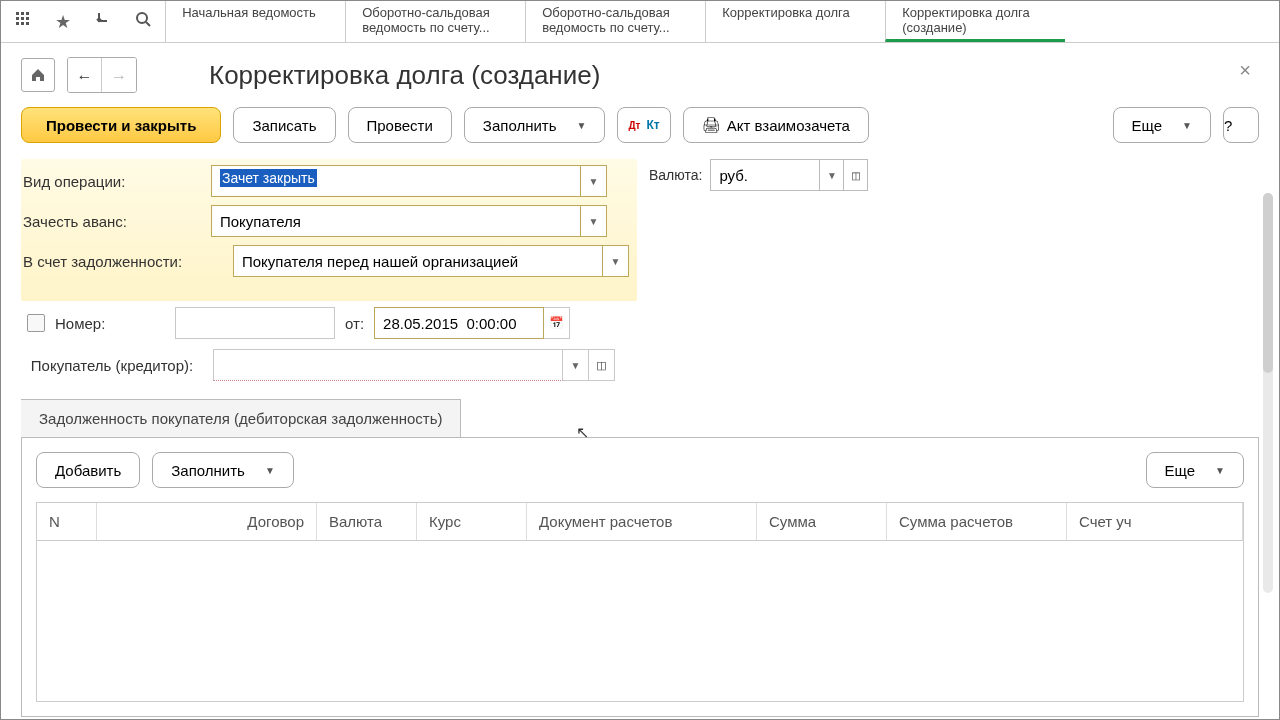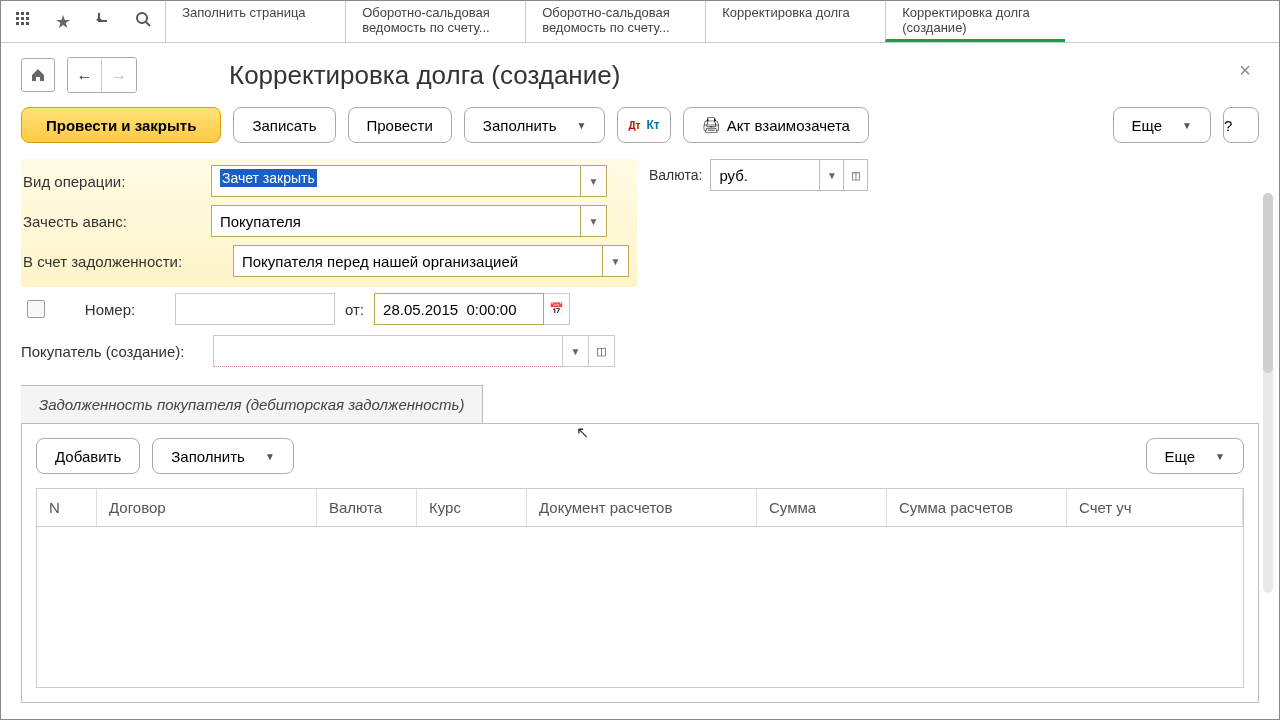--- a/index.html
+++ b/index.html
@@ -13,63 +13,63 @@
 .tab { padding: 4px 16px; border-left: 1px solid #ccc; font-size: 13px; color: #444; display: flex; flex-direction: column; justify-content: flex-start; min-width: 180px; max-width: 220px; cursor: pointer; }
 .tab.active { border-bottom: 3px solid #1a9c4a; }
 .tab-line { white-space: nowrap; overflow: hidden; text-overflow: ellipsis; }
 
 .content { padding: 14px 20px 0 20px; position: relative; height: calc(100% - 42px); }
 .navrow { display: flex; align-items: center; gap: 12px; margin-bottom: 14px; }
 .home-btn, .navgroup .navbtn { width: 34px; height: 34px; border: 1px solid #aaa; background: #fff; border-radius: 3px; display:flex; align-items:center; justify-content:center; font-size: 16px; cursor:pointer; }
 .navgroup { display:flex; border:1px solid #aaa; border-radius:3px; overflow:hidden; }
 .navgroup .navbtn { border:none; border-right:1px solid #ccc; border-radius:0; }
 .navgroup .navbtn:last-child { border-right:none; color:#bbb; }
-.page-title { font-size: 26px; font-weight: normal; color: #333; margin-left: 80px; }
+.page-title { font-size: 26px; font-weight: normal; color: #333; margin-left: 60px; }
 .close-x { position:absolute; right: 28px; top: 16px; font-size: 20px; color:#888; cursor:pointer; }
 
 .toolbar { display:flex; align-items:center; gap: 12px; margin-bottom: 16px; }
 .btn { height: 36px; padding: 0 18px; border:1px solid #aaa; background:#fff; border-radius:8px; font-size:15px; cursor:pointer; display:flex; align-items:center; gap:6px; }
 .btn.primary { background: linear-gradient(#ffe27a, #ffc943); border-color:#d9a400; font-weight:bold; padding: 0 24px; }
 .btn.drop::after { content:"▼"; font-size:10px; margin-left:14px; color:#555; }
 .btn.icon-only { padding: 0 10px; }
 .spacer { flex:1; }
 
-.form-area { background: linear-gradient(#fffbe5, #fff4c9); padding: 6px 8px 8px 0; border-radius: 2px; display:inline-block; margin-bottom: 6px; }
+.form-area { background: linear-gradient(#fffbe5, #fff4c9); padding: 6px 8px 22px 0; border-radius: 2px; display:inline-block; margin-bottom: 6px; }
 .row { display:flex; align-items:center; gap: 10px; margin-bottom: 8px; }
 .lbl { width: 180px; text-align:left; padding-left: 2px; font-size:15px; color:#333; }
 .combo { display:flex; }
 .combo input { height: 32px; border:1px solid #bda75a; padding: 0 8px; font-size:15px; background:#fff; }
 .combo .dd { width: 26px; height:32px; border:1px solid #bda75a; border-left:none; background:#fff; display:flex; align-items:center; justify-content:center; font-size:10px; color:#666; cursor:pointer; }
 .selected-text { background:#1a5fbf; color:#fff; padding: 1px 2px; }
 
 .plain-row { display:flex; align-items:center; gap:10px; margin-bottom: 10px; }
-.plain-row .lbl2 { font-size:15px; color:#333; }
+.plain-row .lbl2 { font-size:15px; color:#333;text-align:center; }
 .chk { width:18px; height:18px; border:1px solid #999; background:#f8f8f8; border-radius:2px; margin-left: 6px; }
 .num-input { width: 160px; height:32px; border:1px solid #c9c9c9; background:#fff; }
 .date-input { width: 170px; height:32px; border:1px solid #c9c9c9; background:#fff; padding: 0 8px; font-size:15px; }
 .cal-btn { width:26px; height:32px; border:1px solid #c9c9c9; border-left:none; background:#fff; display:flex; align-items:center; justify-content:center; font-size:12px; cursor:pointer; }
 .buyer-combo input { width: 350px; border:1px solid #c9c9c9; border-bottom: 1px dotted #c88; }
 .buyer-combo .dd { border-color:#c9c9c9; }
 .ext-btn { width:26px; height:32px; border:1px solid #c9c9c9; border-left:none; background:#fff; display:flex; align-items:center; justify-content:center; font-size:11px; cursor:pointer; }
 
 .currency-group { display:flex; align-items:center; gap:8px; margin-left: 12px; }
 .currency-group input { width: 110px; height:32px; border:1px solid #bbb; padding:0 8px; font-size:15px; }
 .currency-group .dd, .currency-group .ext { width:24px; height:32px; border:1px solid #bbb; border-left:none; display:flex; align-items:center; justify-content:center; font-size:10px; cursor:pointer; }
 
 .tabstrip { display:flex; margin-top: 18px; }
 .tabstrip .t { padding: 10px 18px; border:1px solid #bbb; font-size:15px; color:#444; cursor:pointer; background:#fff; }
 .tabstrip .t.active { border-bottom:1px solid #fff; position:relative; z-index:2; }
-.tabstrip .t:not(.active) { background:#f4f4f4; border-left:none;font-style:italic; }
+.tabstrip .t:not(.active) { background:#f4f4f4; border-left:none; }
 
 .tabbody { border:1px solid #bbb; margin-top:-1px; padding: 14px; height: 280px; }
 .subtoolbar { display:flex; gap:12px; margin-bottom: 14px; align-items:center; }
 .grid { border:1px solid #ccc; height: 200px; }
 .grid-head { display:flex; background:#fff; border-bottom:1px solid #ccc; }
 .grid-head .gh { padding: 10px 12px; border-right:1px solid #ddd; font-size:15px; color:#555; }
-.gh-n { width:60px; } .gh-dog { width:220px; } .gh-val { width:100px; } .gh-kurs{ width:110px; } .gh-doc{ width:230px; } .gh-sum{ width:130px; } .gh-sumr{ width:180px; } .gh-acc{ flex:1; }
+.gh-n { width:60px; } .gh-dog { width:220px;text-align:right; } .gh-val { width:100px; } .gh-kurs{ width:110px; } .gh-doc{ width:230px; } .gh-sum{ width:130px; } .gh-sumr{ width:180px; } .gh-acc{ flex:1; }
 
 .cursor { position:absolute; left: 575px; top: 380px; font-size:16px; pointer-events:none; }
 .right-scroll { position:absolute; right:6px; top:150px; width:10px; height:400px; background:#e9e9e9; border-radius:5px; }
 .right-scroll .thumb { width:100%; height:180px; background:#cfcfcf; border-radius:5px; }
 
 svg.icon { width:16px; height:16px; }
 </style>
 </head>
 <body>
 
@@ -99,21 +99,21 @@
       </span>
       <span>
         <svg class="icon" viewBox="0 0 16 16">
             <circle cx="7" cy="7" r="5" fill="none" stroke="#555" stroke-width="2"></circle>
             <line x1="11" y1="11" x2="15" y2="15" stroke="#555" stroke-width="2"></line>
           </svg>
       </span>
     </div>
     <div class="tabs">
       <div class="tab">
-          <span class="tab-line">Заполнить страница</span>
+          <span class="tab-line">Начальная ведомость</span>
           <span class="tab-line"></span>
         </div>
       <div class="tab">
           <span class="tab-line">Оборотно-сальдовая</span>
           <span class="tab-line">ведомость по счету...</span>
         </div>
       <div class="tab">
           <span class="tab-line">Оборотно-сальдовая</span>
           <span class="tab-line">ведомость по счету...</span>
         </div>
@@ -192,31 +192,31 @@
         <div class="combo">
           <input value="руб." style="">
           <div class="dd">▼</div>
           <div class="ext">◫</div>
         </div>
       </div>
     </div>
 
     <div class="plain-row">
       <div class="chk"></div>
-      <div style="width:110px; text-align:center;" class="lbl2">Номер:</div>
+      <div style="width:110px; text-align:left;" class="lbl2">Номер:</div>
       <input class="num-input" style="">
       <span class="lbl2">от:</span>
       <div class="combo">
         <input class="date-input" value="28.05.2015  0:00:00" style="">
         <div class="cal-btn">📅</div>
       </div>
     </div>
 
     <div class="plain-row">
-      <div style="width:182px;" class="lbl2">Покупатель (создание):</div>
+      <div style="width:182px;" class="lbl2">Покупатель (кредитор):</div>
       <div class="combo buyer-combo">
         <input value="" style="">
         <div class="dd">▼</div>
         <div class="ext-btn">◫</div>
       </div>
     </div>
 
     <div class="tabstrip">
       <div class="t">Задолженность покупателя (дебиторская задолженность)</div>
     </div>

